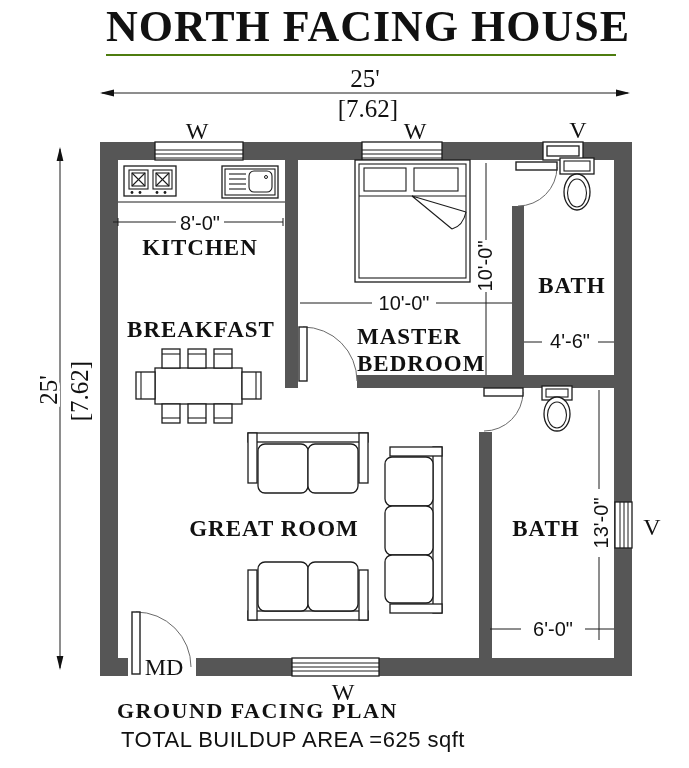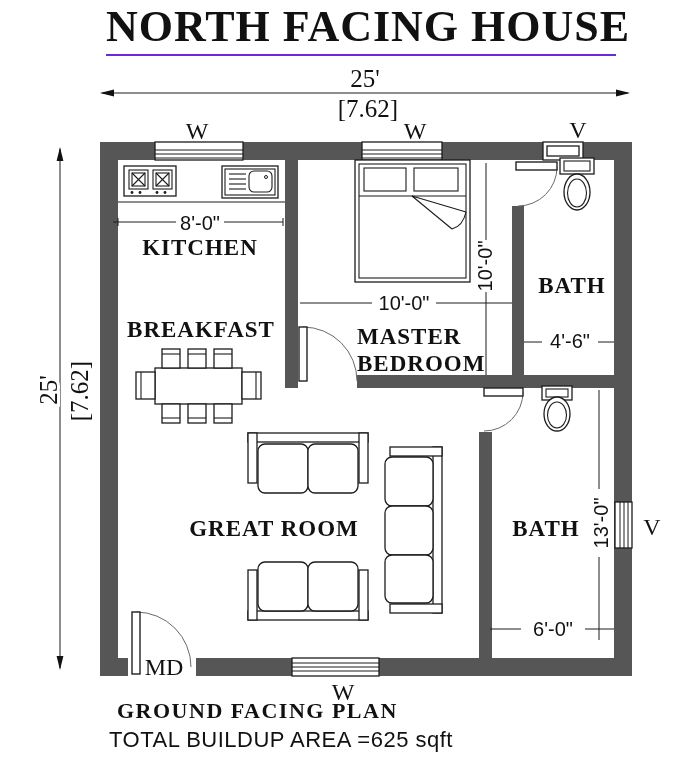--- a/index.html
+++ b/index.html
@@ -1,38 +1,38 @@
 <!DOCTYPE html>
 <html><head>
 <meta charset="utf-8">
 <style>
   html,body{margin:0;padding:0;background:#fff;}
   #canvas{position:relative;width:689px;height:768px;background:#ffffff;overflow:hidden;
           font-family:"Liberation Serif",serif;color:#111;}
   .title{position:absolute;left:106px;top:2px;width:510px;text-align:center;
          font:700 44px/50px "Liberation Serif",serif;letter-spacing:1px;
-         border-bottom:2px solid #6d28d9;padding-bottom:2px;white-space:nowrap;}
+         border-bottom:2px solid #4d7c0f;padding-bottom:2px;white-space:nowrap;}
   svg{position:absolute;left:0;top:0;}
   .wall{shape-rendering:crispEdges;}
   .ln{stroke:#1c1c1c;stroke-width:1;fill:none;}
   .fur{stroke:#1c1c1c;stroke-width:1.3;fill:#ffffff;}
   .furln{stroke:#1c1c1c;stroke-width:1.1;fill:none;}
   .win{fill:#ffffff;stroke:#1c1c1c;stroke-width:1.3;}
   .leaf{fill:#ffffff;stroke:#222;stroke-width:1.4;}
   .arc{fill:none;stroke:#6a6a6a;stroke-width:1;}
   .opening-cover{fill:#ffffff;}
   .arrow{fill:#111;}
   text{fill:#111;}
   .room-label{font:700 23px "Liberation Serif",serif;letter-spacing:1px;}
   .dim-sans{font:20px "Liberation Sans",sans-serif;}
   .dim-serif{font:25px "Liberation Serif",serif;}
   .open-label{font:24px "Liberation Serif",serif;}
   .footer-plan{position:absolute;left:117px;top:698px;
                font:700 22px "Liberation Serif",serif;letter-spacing:1.5px;white-space:nowrap;}
-  .footer-area{position:absolute;left:109px;top:727px;
+  .footer-area{position:absolute;left:121px;top:727px;
                font:22px "Liberation Sans",sans-serif;letter-spacing:.5px;white-space:nowrap;}
 </style>
 </head>
 <body>
 
 <div id="canvas">
 
   <div class="title">NORTH FACING HOUSE</div>
 
   <svg width="689" height="768" viewBox="0 0 689 768">

